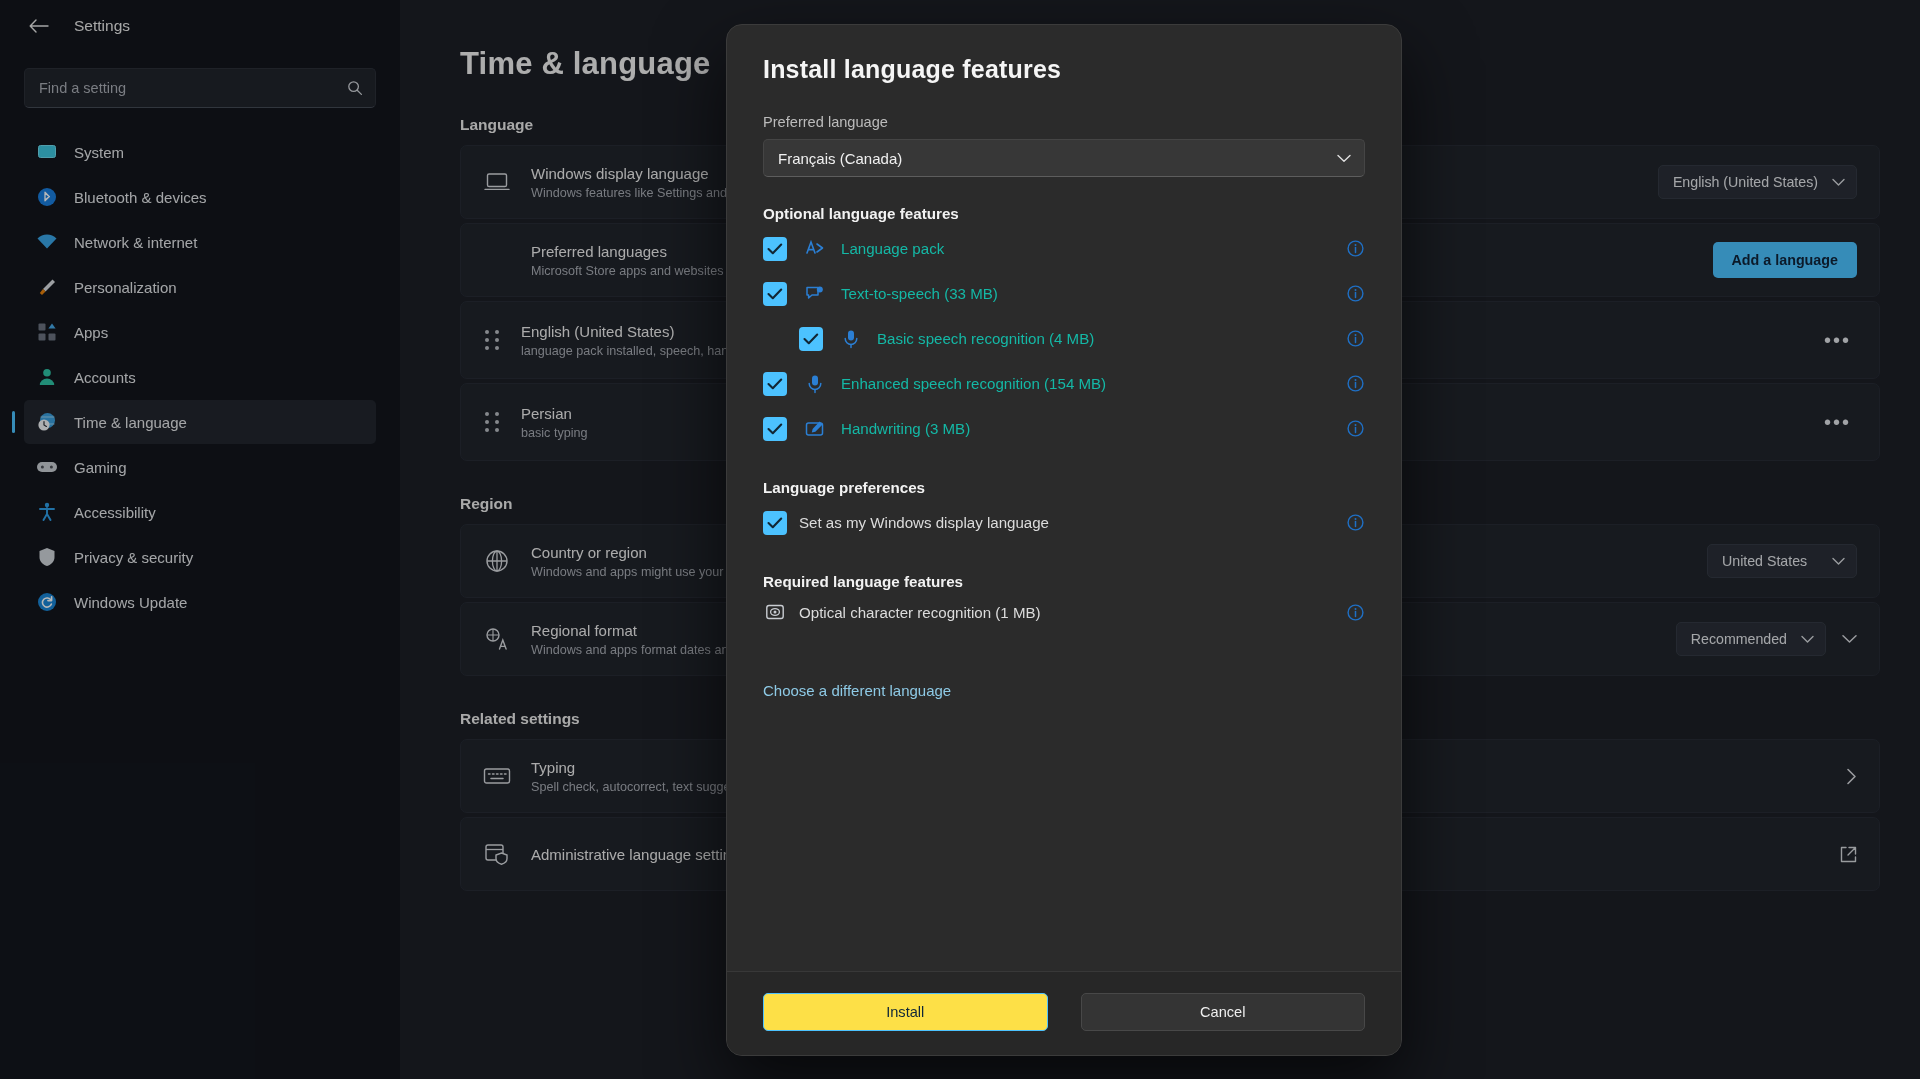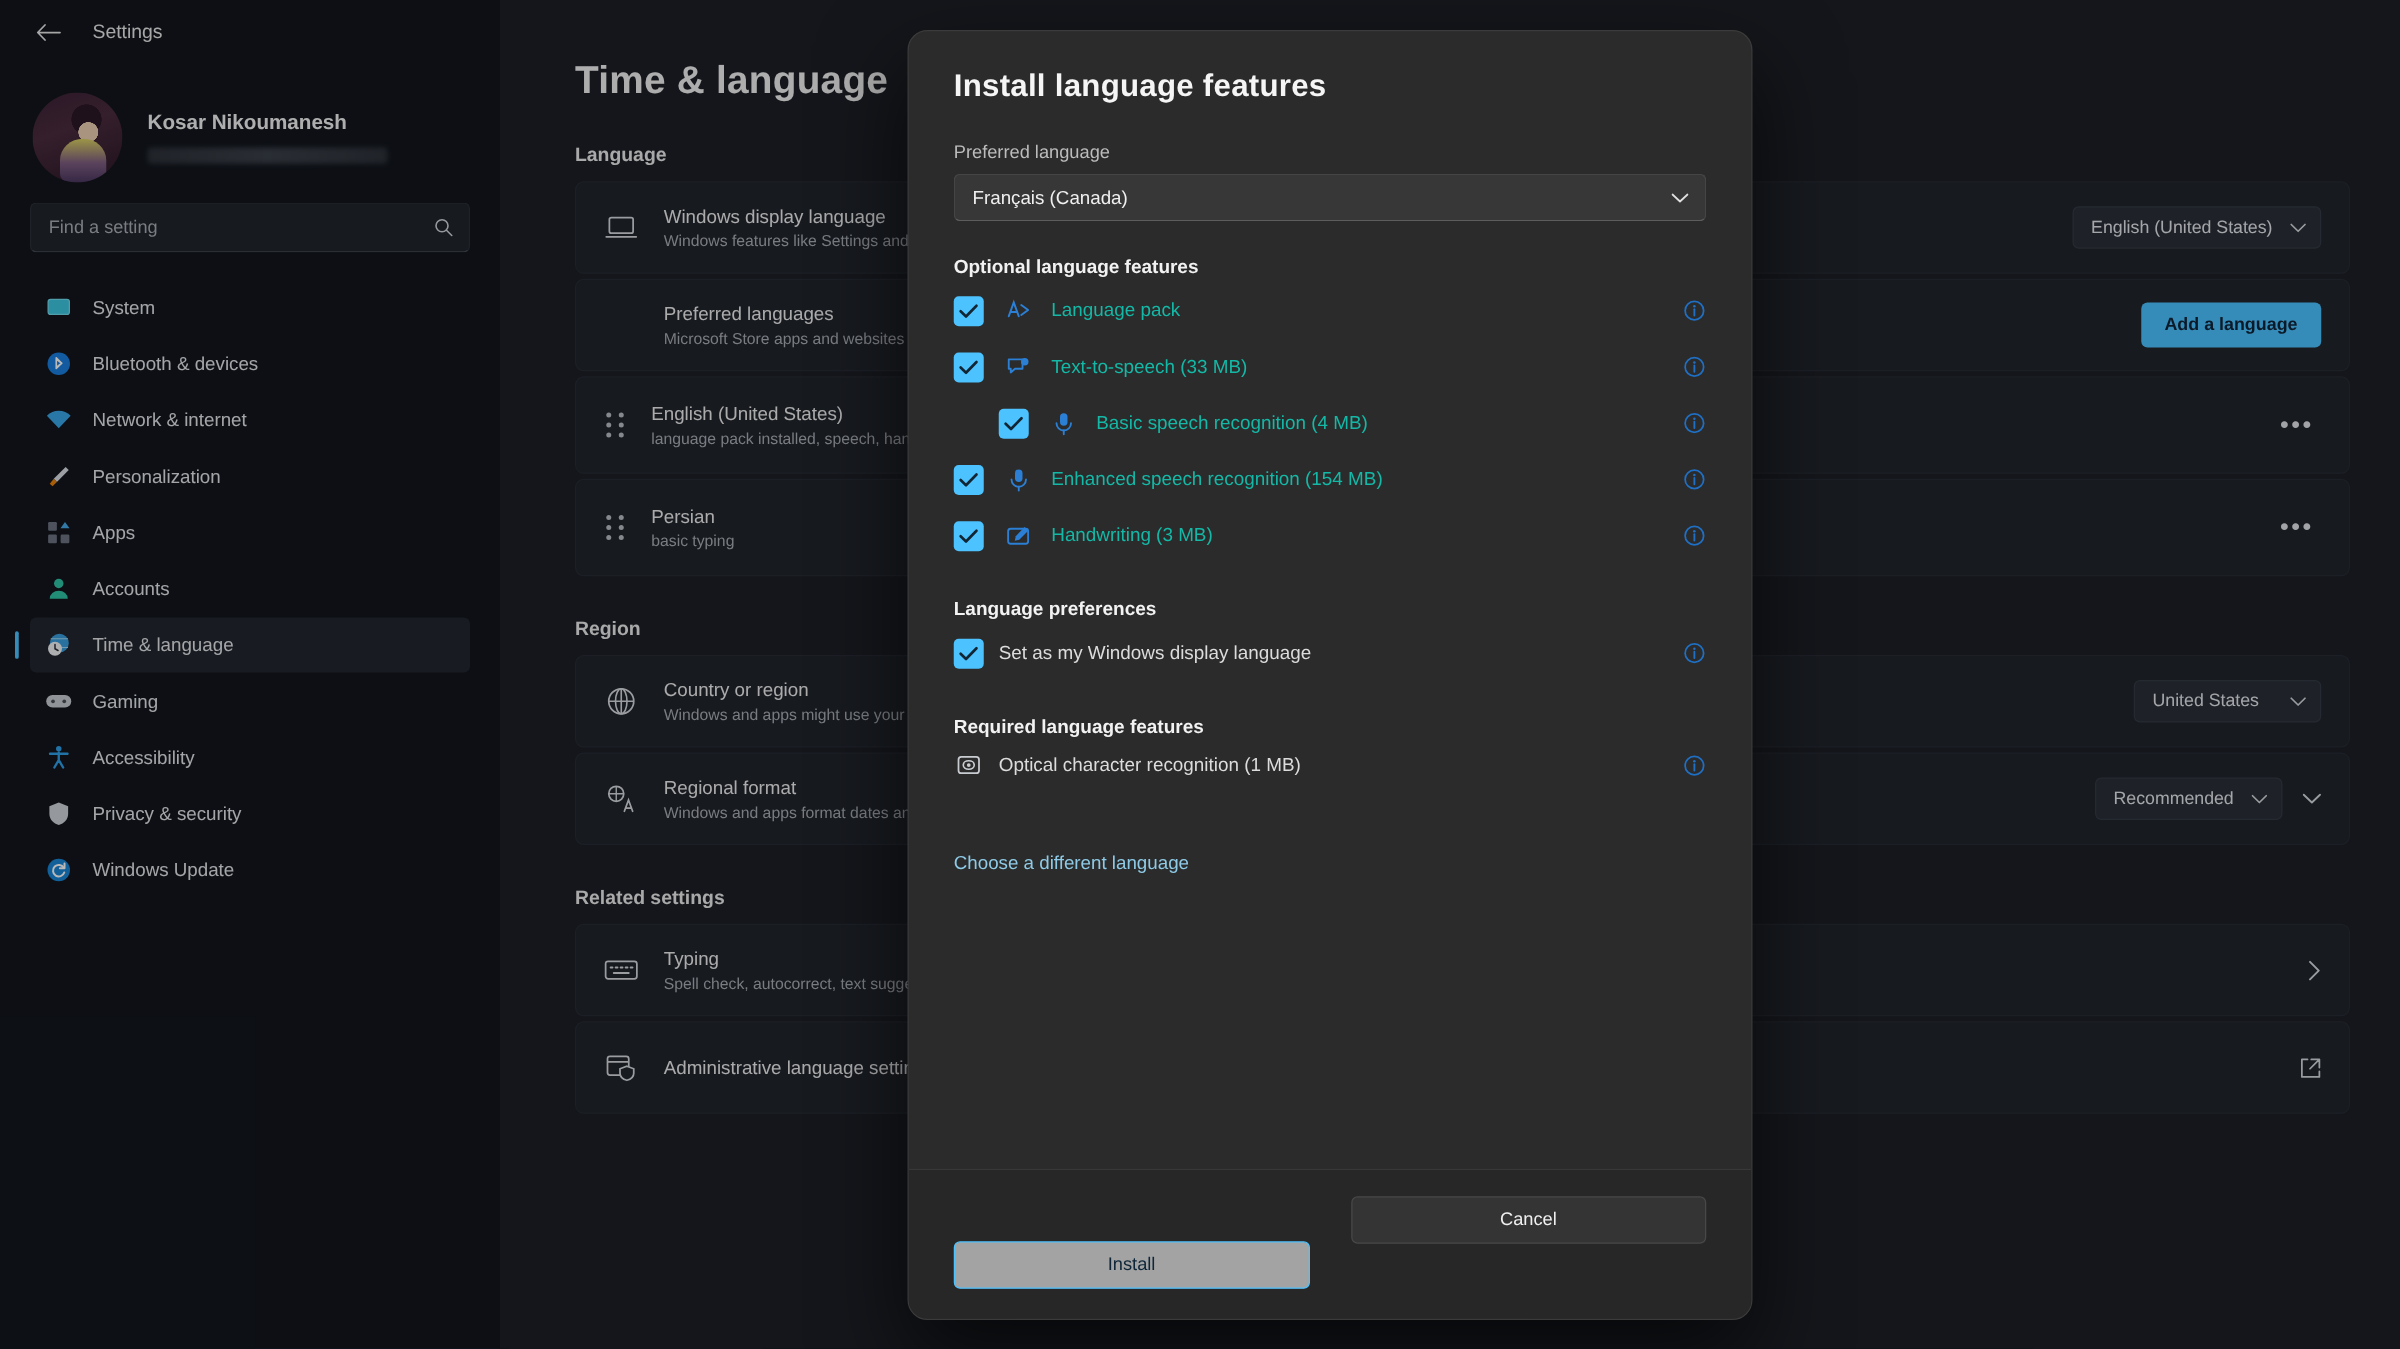--- a/index.html
+++ b/index.html
@@ -163,46 +163,39 @@
   .dlg-footer {
     border-top: 1px solid #383838; background: #272727;
     padding: 21px 36px 24px; display: flex; gap: 33px;
   }
   .dlg-btn {
     flex: 1; height: 38px; border-radius: 5px;
     display: flex; align-items: center; justify-content: center;
     font-size: 14.6px; font-family: "Liberation Sans", sans-serif;
     border: 1px solid #484848;
   }
-  .dlg-btn.primary { background: #a3a3a3; color: #0e2638; border-color: #4cc2ff; font-weight: 400; margin-top: 36px; }
+  .dlg-btn.primary { background: #fde047; color: #0e2638; border-color: #4cc2ff; font-weight: 400; }
   .dlg-btn.secondary { background: #343434; color: #efefef; }
 </style>
 </head>
 <body>
 
 <div id="settings-window">
 
   <div id="sidebar">
 
     <div class="titlebar">
       <div class="back-arrow">
         <svg width="20" height="14" viewBox="0 0 20 14">
             <path d="M7 1 L1.2 7 L7 13 M1.5 7 H19" stroke="#e6e6e6" stroke-width="1.4" fill="none" stroke-linecap="round" stroke-linejoin="round"></path>
           </svg>
       </div>
       <div class="app-title">Settings</div>
     </div>
 
-    <div class="profile">
-      <div class="avatar"></div>
-      <div class="profile-text">
-        <div class="profile-name">Kosar Nikoumanesh</div>
-        <div class="profile-mail-blur"></div>
-      </div>
-    </div>
 
     <div class="search-wrap">
       <input class="search-box" placeholder="Find a setting" style="">
       <span class="search-icon">
         <svg width="16" height="16" viewBox="0 0 16 16">
             <circle cx="6.6" cy="6.6" r="4.8" stroke="#cfd3d8" stroke-width="1.3" fill="none"></circle>
             <path d="M10.2 10.2 L14.4 14.4" stroke="#cfd3d8" stroke-width="1.3" stroke-linecap="round"></path>
           </svg>
       </span>
     </div>

